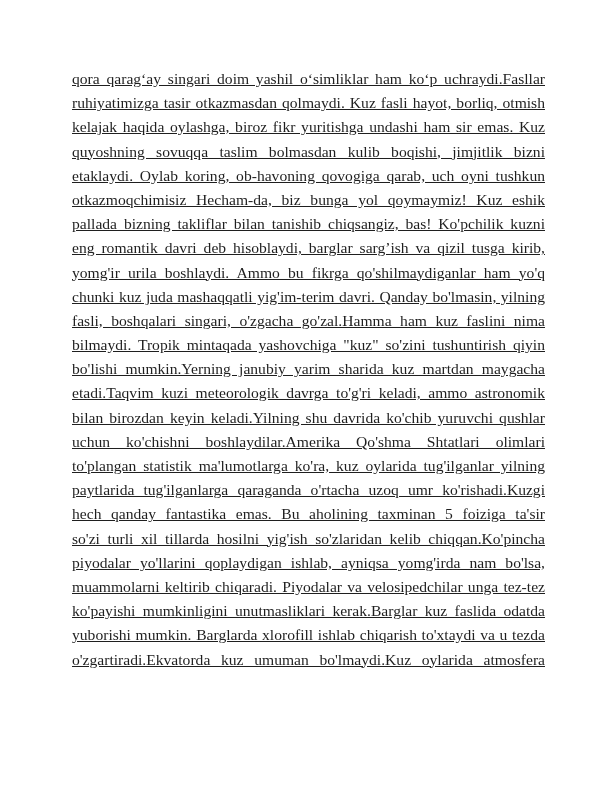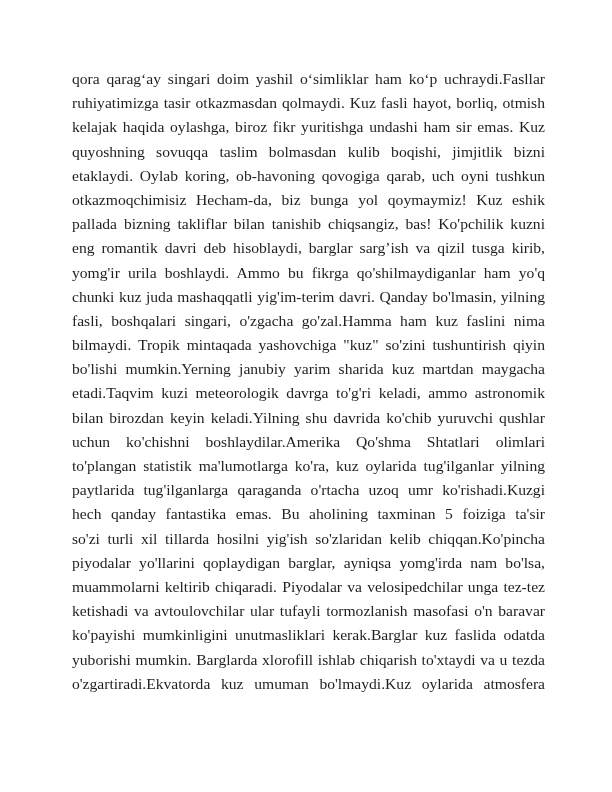--- a/index.html
+++ b/index.html
@@ -23,20 +23,21 @@
     color: #1f1f1f;
     font-size: 15.6px;
     line-height: 24.2px;
   }
   .text-line {
     text-align: justify;
     text-align-last: justify;
     white-space: normal;
     overflow: hidden;
     height: 24.2px;
+    text-decoration: underline;
   }
   .text-line:last-child {
     text-align-last: justify; 
   }
 </style>
 </head>
 <body>
 
 <div class="page">
   <div class="text-block">
@@ -53,20 +54,19 @@
       <div class="text-line">fasli, boshqalari singari, o'zgacha go'zal.Hamma ham kuz faslini nima ekanligini</div>
       <div class="text-line">bilmaydi. Tropik mintaqada yashovchiga "kuz" so'zini tushuntirish qiyin ish</div>
       <div class="text-line">bo'lishi mumkin.Yerning janubiy yarim sharida kuz martdan maygacha davom</div>
       <div class="text-line">etadi.Taqvim kuzi meteorologik davrga to'g'ri keladi, ammo astronomik kechikish</div>
       <div class="text-line">bilan birozdan keyin keladi.Yilning shu davrida ko'chib yuruvchi qushlar qishlash</div>
       <div class="text-line">uchun ko'chishni boshlaydilar.Amerika Qo'shma Shtatlari olimlari tomonidan</div>
       <div class="text-line">to'plangan statistik ma'lumotlarga ko'ra, kuz oylarida tug'ilganlar yilning boshqa</div>
       <div class="text-line">paytlarida tug'ilganlarga qaraganda o'rtacha uzoq umr ko'rishadi.Kuzgi tushkunlik</div>
       <div class="text-line">hech qanday fantastika emas. Bu aholining taxminan 5 foiziga ta'sir qiladi."Kuz"</div>
       <div class="text-line">so'zi turli xil tillarda hosilni yig'ish so'zlaridan kelib chiqqan.Ko'pincha yo'llar va</div>
-      <div class="text-line">piyodalar yo'llarini qoplaydigan barglar, ayniqsa yomg'irda nam bo'lsa,</div>
+      <div class="text-line">piyodalar yo'llarini qoplaydigan ishlab, ayniqsa yomg'irda nam bo'lsa,</div>
       <div class="text-line">muammolarni keltirib chiqaradi. Piyodalar va velosipedchilar unga tez-tez toyib</div>
-      <div class="text-line">ketishadi va avtoulovchilar ular tufayli tormozlanish masofasi o'n baravar</div>
       <div class="text-line">ko'payishi mumkinligini unutmasliklari kerak.Barglar kuz faslida odatda tez</div>
       <div class="text-line">yuborishi mumkin. Barglarda xlorofill ishlab chiqarish to'xtaydi va u tezda rangini</div>
       <div class="text-line">o'zgartiradi.Ekvatorda kuz umuman bo'lmaydi.Kuz oylarida atmosfera bosimining</div>
     </div>
 </div>
 
 </body></html>

